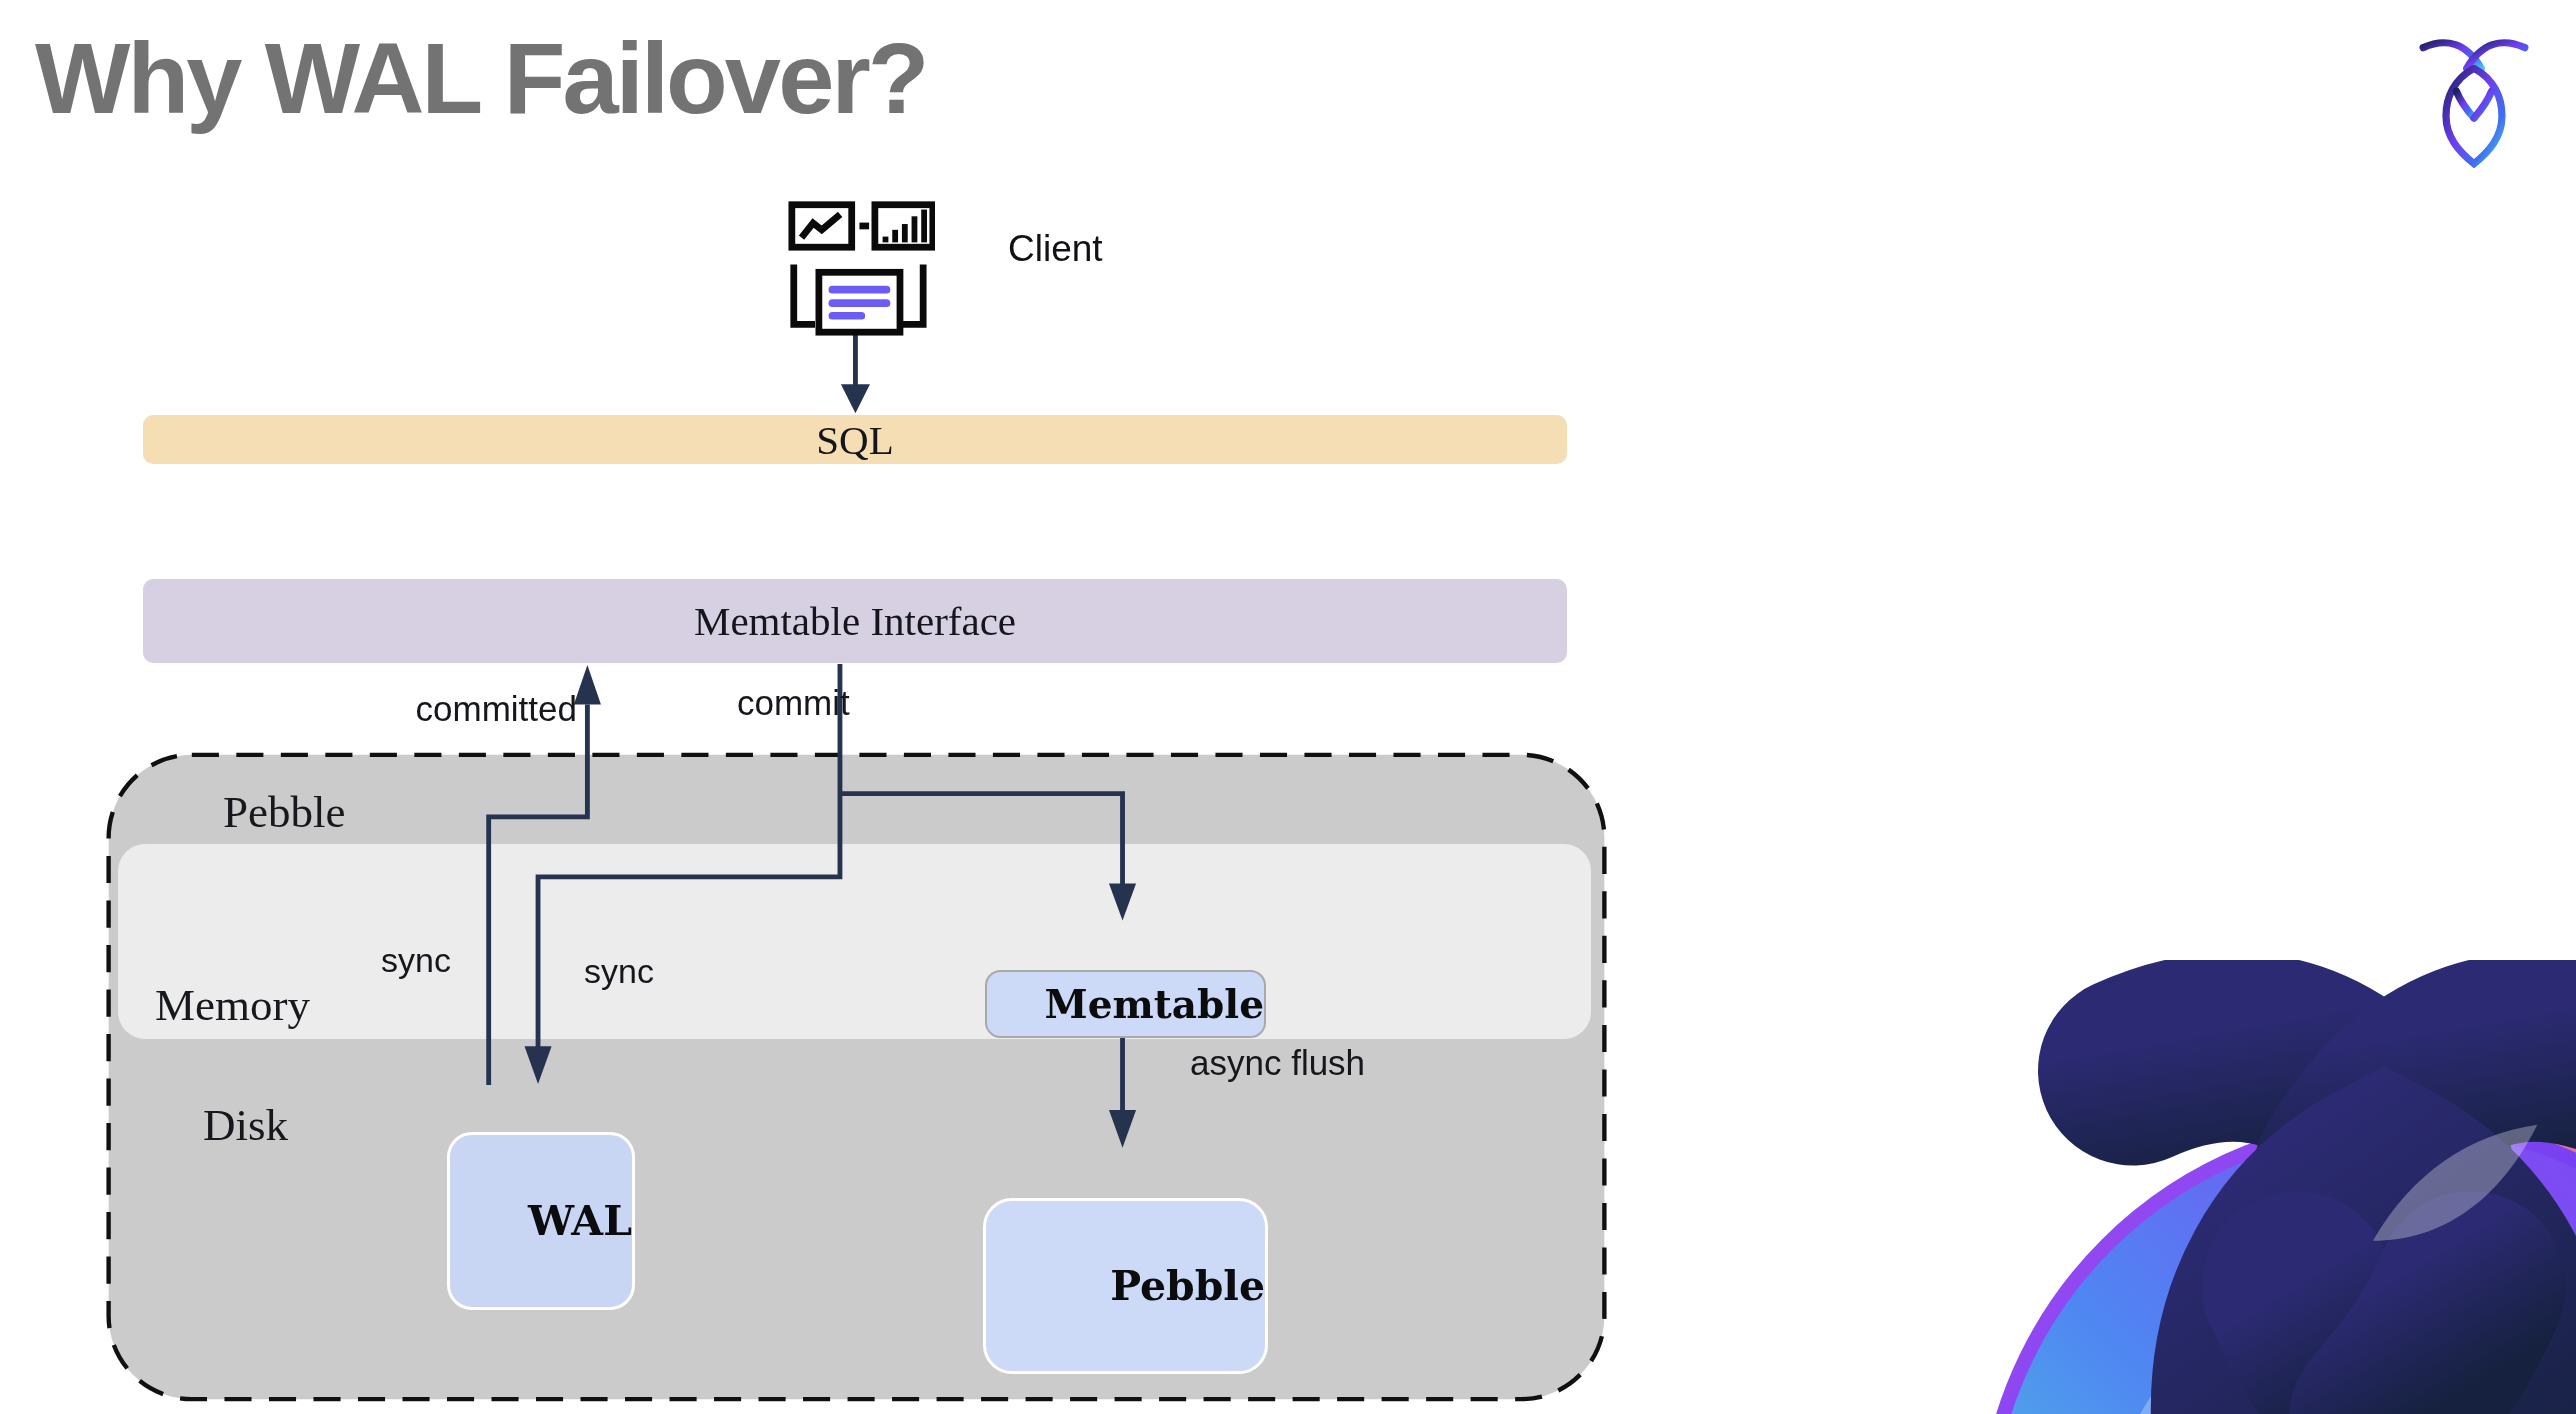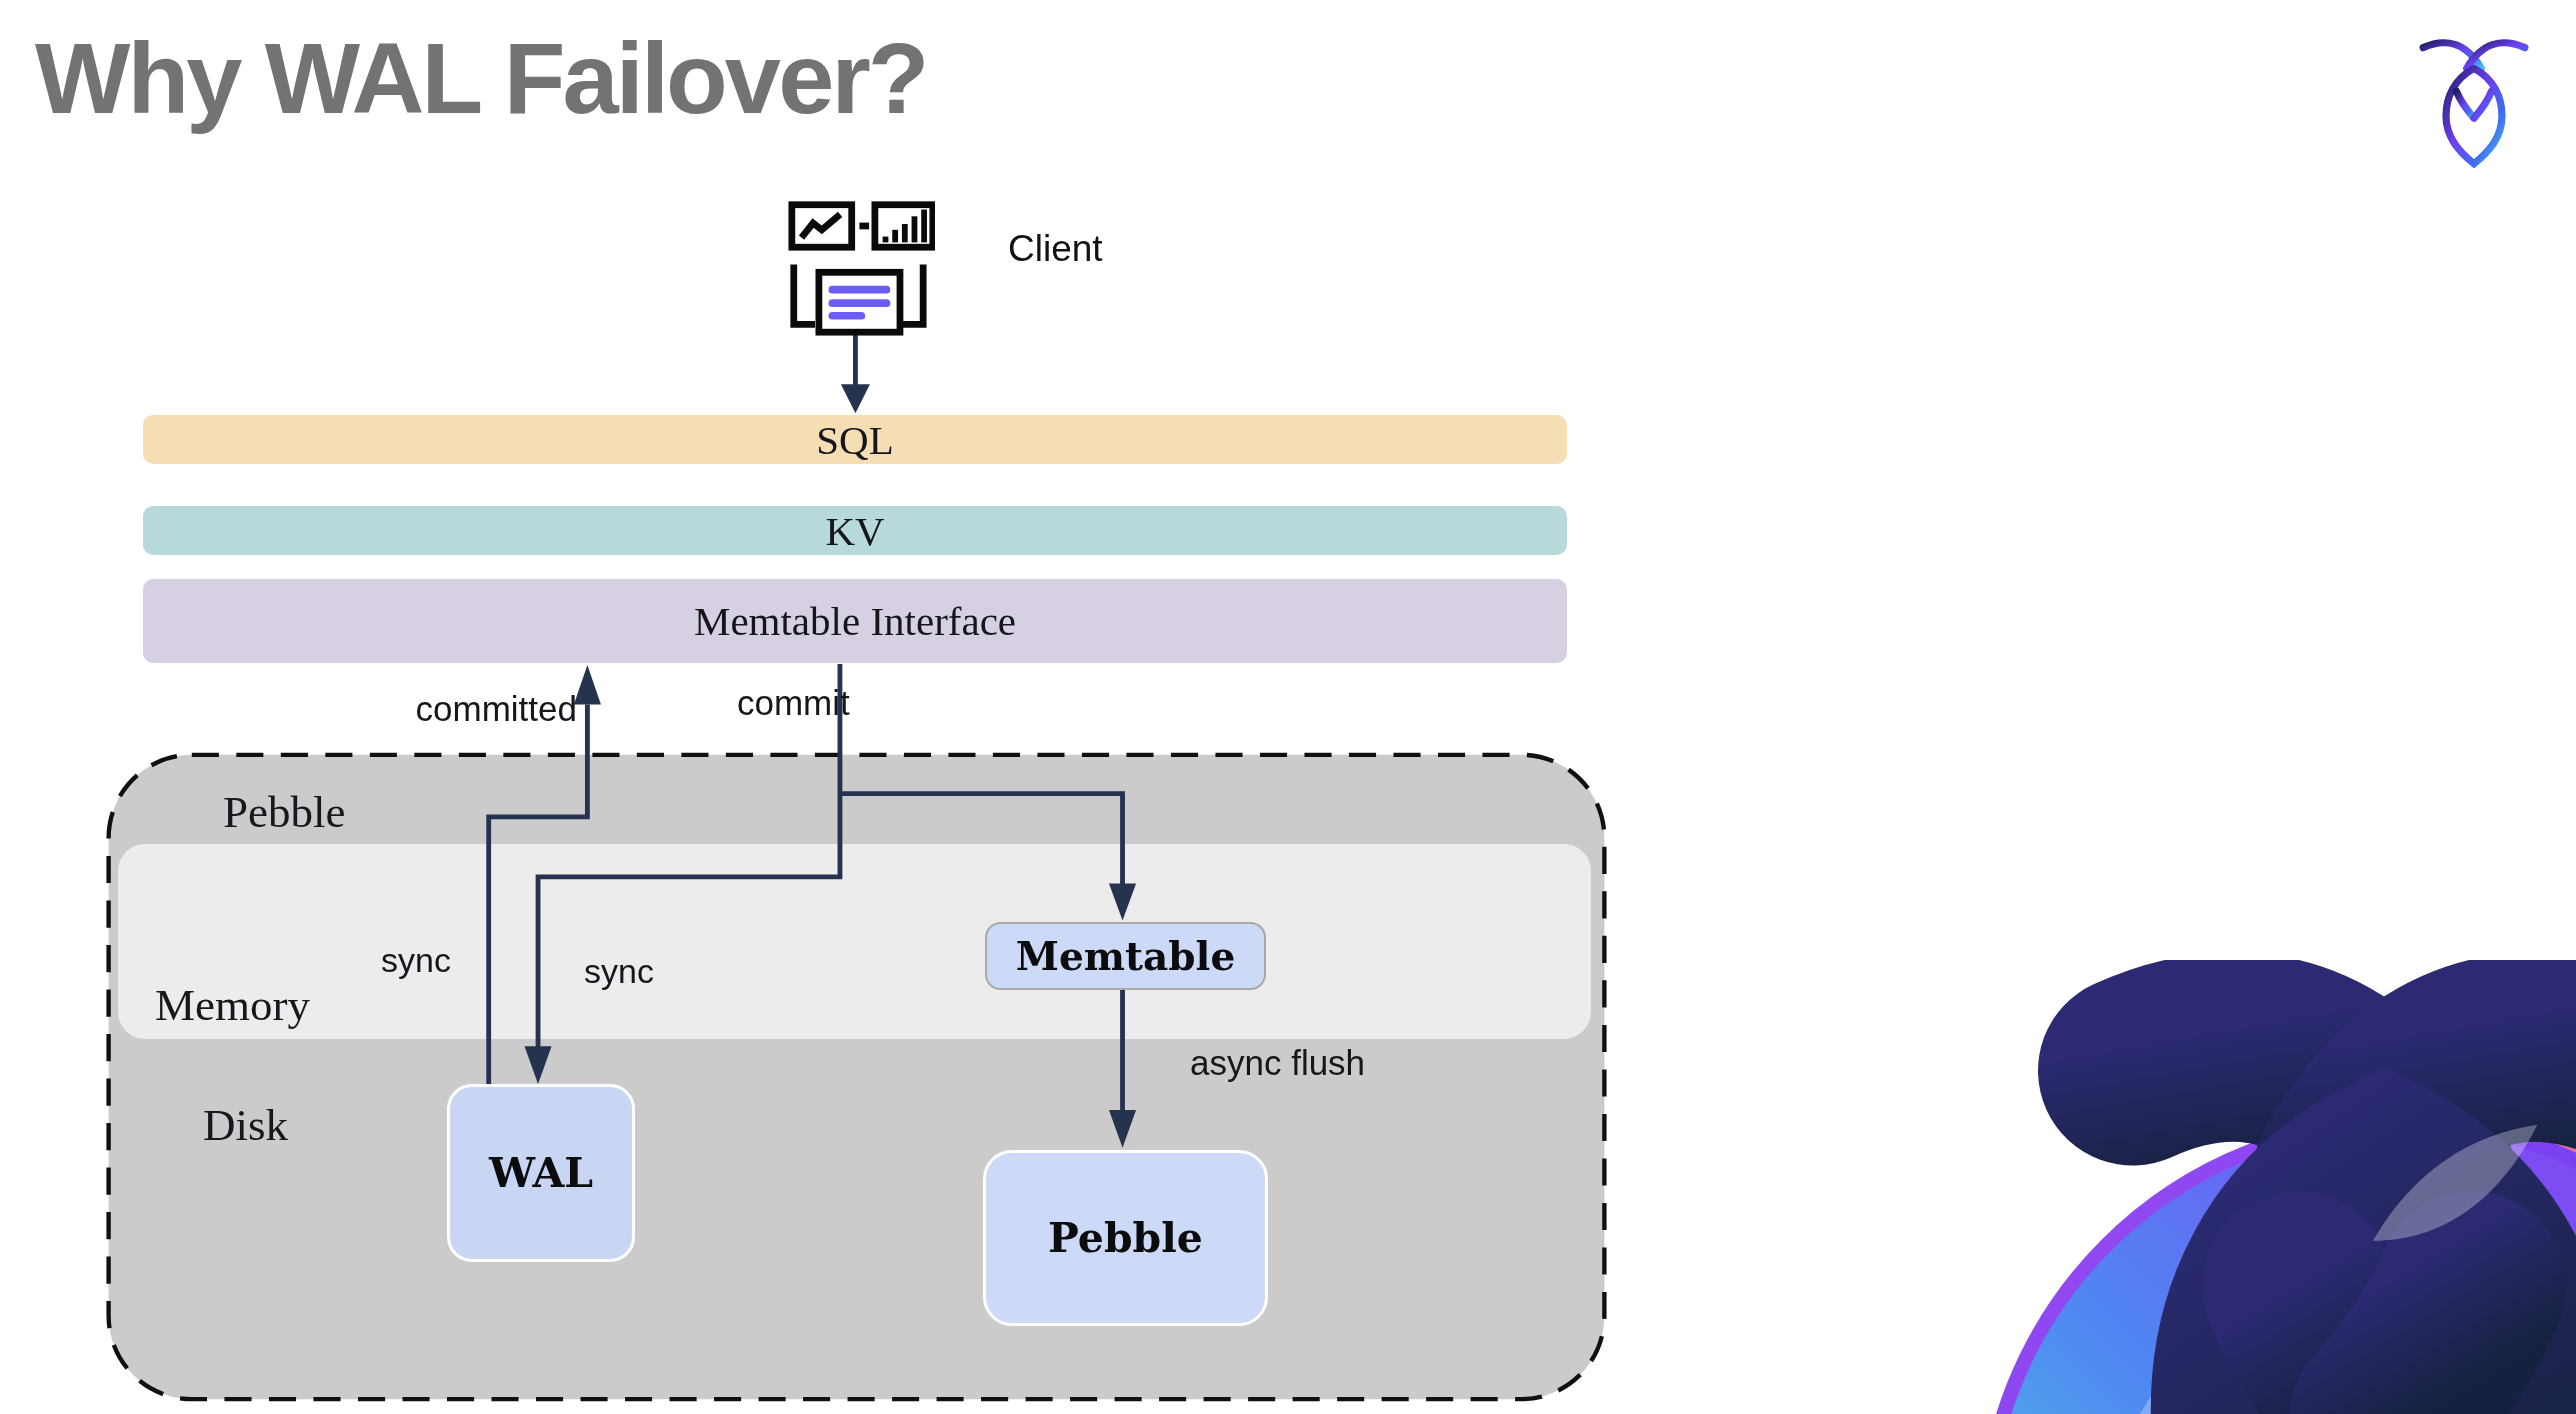--- a/index.html
+++ b/index.html
@@ -35,23 +35,23 @@
   .serif-label{
     font-family:"Liberation Serif","DejaVu Serif",serif;
     font-size:45px;color:#17181d;z-index:6;text-align:right;
   }
   .lbl-pebble{left:223px;top:786px;}
   .lbl-memory{left:155px;top:979px;}
   .lbl-disk{left:203px;top:1099px;}
 
   
   .node{
-    display:flex;align-items:center;justify-content:center;
+    display:flex;align-items:center;justify-content:flex-end;
     font-family:"DejaVu Serif","Liberation Serif",serif;
-    font-weight:bold;color:#0c0c0e;z-index:5;
+    font-weight:bold;color:#0c0c0e;z-index:5;margin-top:48px;
   }
   .node-wal{
     left:447px;top:1084px;width:182px;height:172px;background:#c8d5f3;
     border:3.9px solid #ffffff;border-radius:25px;font-size:41px;
   }
   .node-memtable{
     left:985px;top:922px;width:277px;height:64px;background:#ccd9f7;
     border:2.9px solid #a9a9ab;border-radius:15.5px;font-size:39px;
   }
   .node-sstable{
@@ -138,23 +138,20 @@
       <line x1="54" y1="96" x2="110" y2="96"></line>
       <line x1="54" y1="110" x2="110" y2="110"></line>
       <line x1="54" y1="123" x2="84" y2="123"></line>
     </g>
   </svg>
   <div class="abs edge-label lbl-client">Client</div>
 
   <div class="abs bar bar-sql">
     <span>SQL</span>
   </div>
-  <div class="abs bar bar-kv">
-    <span>KV</span>
-  </div>
   <div class="abs bar bar-storage">
     <span>Memtable Interface</span>
   </div>
 
   <svg class="abs pebble-box" width="1519" height="668" viewBox="0 0 1570 690">
     <rect x="12" y="12" width="1546" height="666" rx="86" fill="#cbcbcb" stroke="#101010" stroke-width="4.5" stroke-dasharray="28 18"></rect>
   </svg>
   <div class="abs memory-band"></div>
 
   <div class="abs serif-label lbl-pebble">Pebble</div>

